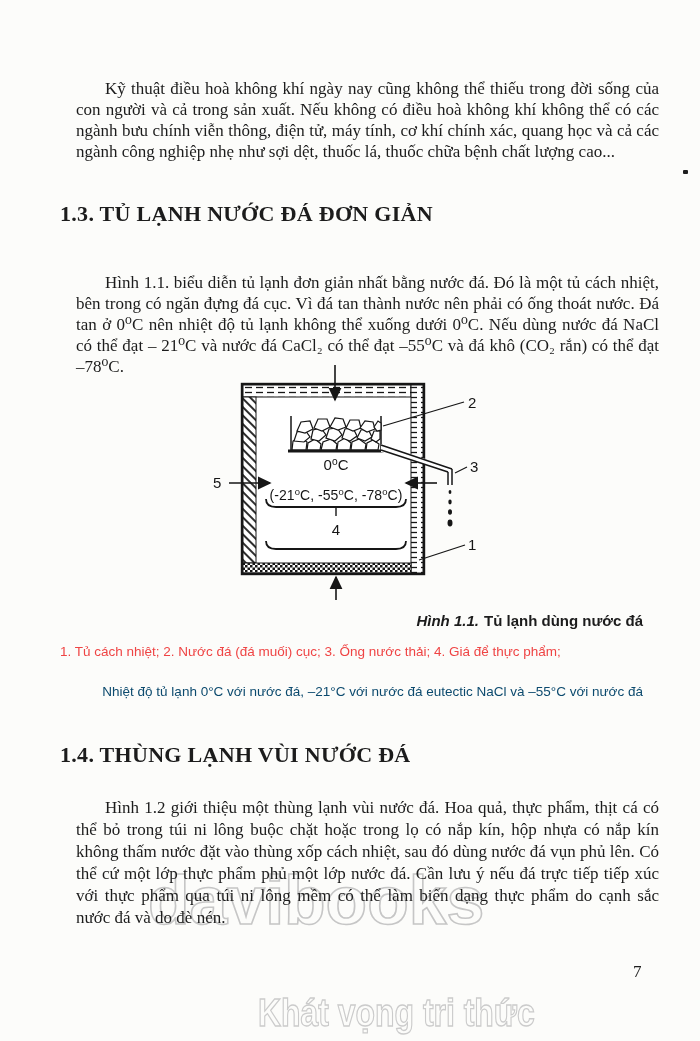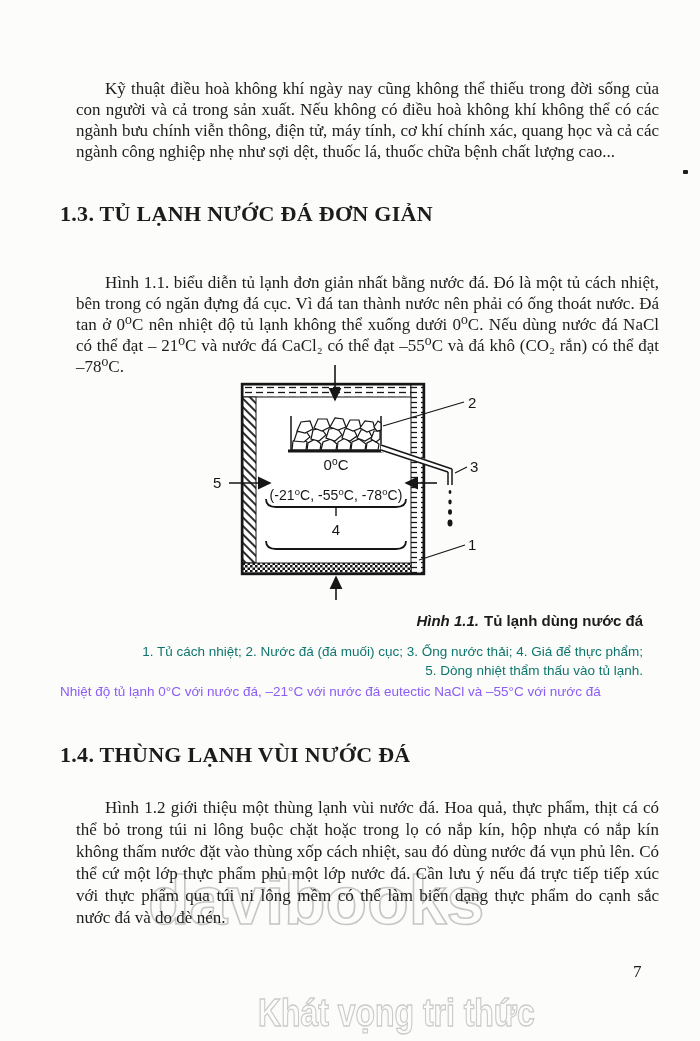--- a/index.html
+++ b/index.html
@@ -24,26 +24,26 @@
     letter-spacing:.3px;line-height:19px;
     margin:0;z-index:2;
   }
   .sans{font-family:"Liberation Sans","DejaVu Sans",sans-serif;}
   .caption{
     left:60px;width:583px;text-align:right;
     font-size:15px;font-weight:bold;line-height:19px;z-index:2;
   }
   .caption .cap-label{font-style:italic;margin-right:5px;}
   .legendline{
-    left:60px;width:583px;text-align:right;
-    font-size:13.5px;line-height:19px;color:#0f766e;z-index:2;
+    left:60px;width:583px;text-align:left;
+    font-size:13.5px;line-height:19px;color:#ef4444;z-index:2;
   }
   .noteline{
-    left:60px;width:583px;text-align:left;
-    font-size:13.5px;line-height:19px;color:#8b5cf6;z-index:2;
+    left:60px;width:583px;text-align:right;
+    font-size:13.5px;line-height:19px;color:#0c4a6e;z-index:2;
   }
   .figwrap{left:200px;top:360px;width:290px;height:245px;z-index:2;}
   svg text{
     font-family:"Liberation Sans","DejaVu Sans",sans-serif;
     fill:#161616;
   }
   .wm{
     font-family:"Liberation Sans","DejaVu Sans",sans-serif;
     font-weight:bold;
     color:transparent;
@@ -161,21 +161,20 @@
       <text x="136" y="110" font-size="15" text-anchor="middle">0⁰C</text>
       <text x="136" y="140" font-size="14" text-anchor="middle">(-21⁰C, -55⁰C, -78⁰C)</text>
     </svg>
   </div>
 
   <div class="abs caption sans" style="top:611px">
     <span class="cap-label">Hình 1.1.</span><span>Tủ lạnh dùng nước đá</span>
   </div>
 
   <div class="abs legendline sans" style="top:642px">1. Tủ cách nhiệt; 2. Nước đá (đá muối) cục; 3. Ống nước thải; 4. Giá để thực phẩm;</div>
-  <div class="abs legendline sans" style="top:661px">5. Dòng nhiệt thẩm thấu vào tủ lạnh.</div>
 
   <div class="abs noteline sans" style="top:682px">Nhiệt độ tủ lạnh 0°C với nước đá, –21°C với nước đá eutectic NaCl và –55°C với nước đá</div>
 
   <h2 class="abs heading" style="top:745px">1.4. THÙNG LẠNH VÙI NƯỚC ĐÁ</h2>
 
   <p class="abs bodytext" style="top:781px;line-height:22px">Hình 1.2 giới thiệu một thùng lạnh vùi nước đá. Hoa quả, thực phẩm, thịt cá có thể bỏ trong túi ni lông buộc chặt hoặc trong lọ có nắp kín, hộp nhựa có nắp kín không thấm nước đặt vào thùng xốp cách nhiệt, sau đó dùng nước đá vụn phủ lên. Có thể cứ một lớp thực phẩm phủ một lớp nước đá. Cần lưu ý nếu đá trực tiếp tiếp xúc với thực phẩm qua túi ni lông mềm có thể làm biến dạng thực phẩm do cạnh sắc nước đá và do đè nén.</p>
 
   <div class="abs wm wm-name">davibooks</div>
   <div class="abs wm wm-tagline">Khát vọng tri thức</div>
 

